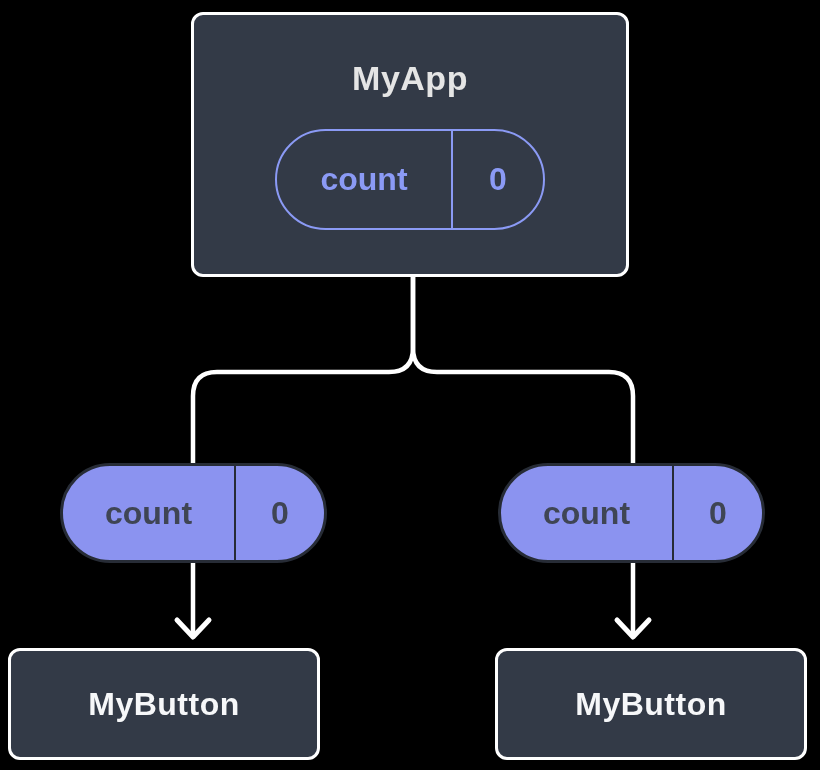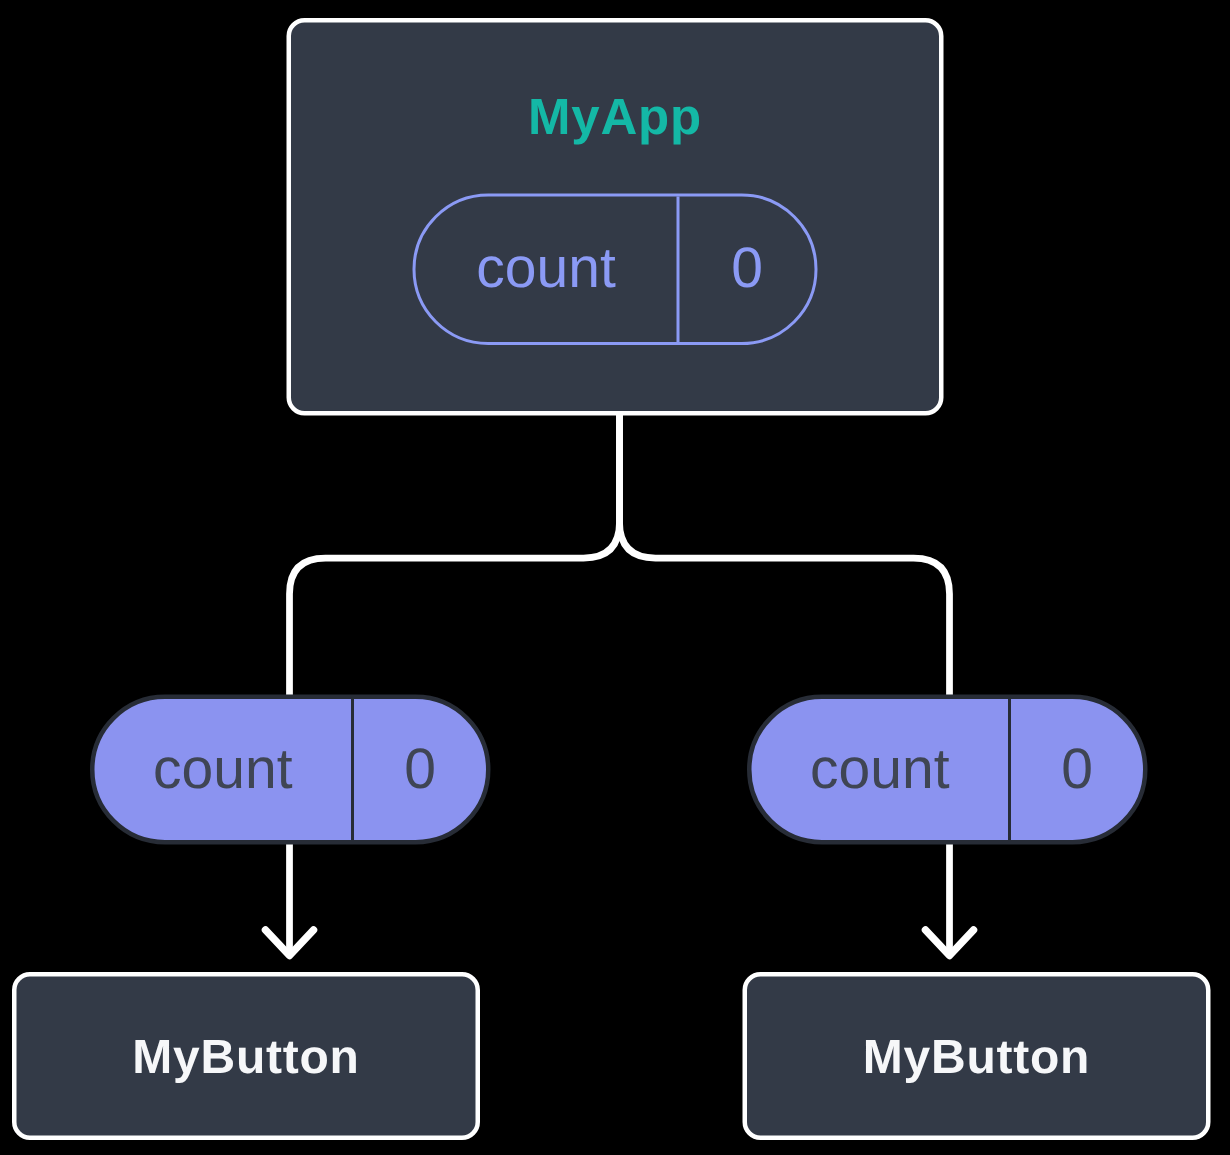--- a/index.html
+++ b/index.html
@@ -31,21 +31,21 @@
   }
   .card-root {
     left: 191px;
     top: 12px;
     width: 438px;
     height: 265px;
   }
   .card-root .card-title {
     margin-top: 44px;
     text-align: center;
-    color: #14b8a6;
+    color: #e5e5e5;
     font-size: 34px;
     font-weight: 600;
     letter-spacing: 0.5px;
   }
   .card-button {
     width: 312px;
     height: 112px;
     display: flex;
     align-items: center;
     justify-content: center;
@@ -91,22 +91,22 @@
   .pill-filled .pill-name {
     flex: 0 0 171px;
     border-right: 2px solid #272c36;
   }
   .pill-left  { left: 60px;  top: 463px; }
   .pill-right { left: 498px; top: 463px; }
   .pill-name, .pill-value {
     display: flex;
     align-items: center;
     justify-content: center;
-    font-size: 38px;
-    font-weight: 400;
+    font-size: 32px;
+    font-weight: 700;
   }
   .pill-value { flex: 1 1 auto; }
 </style>
 </head>
 <body>
 
 <div class="stage">
 
   <svg class="connector-svg" width="820" height="770" viewBox="0 0 820 770">
     <g fill="none" stroke="#ffffff" stroke-width="4.5" stroke-linecap="round" stroke-linejoin="round">

